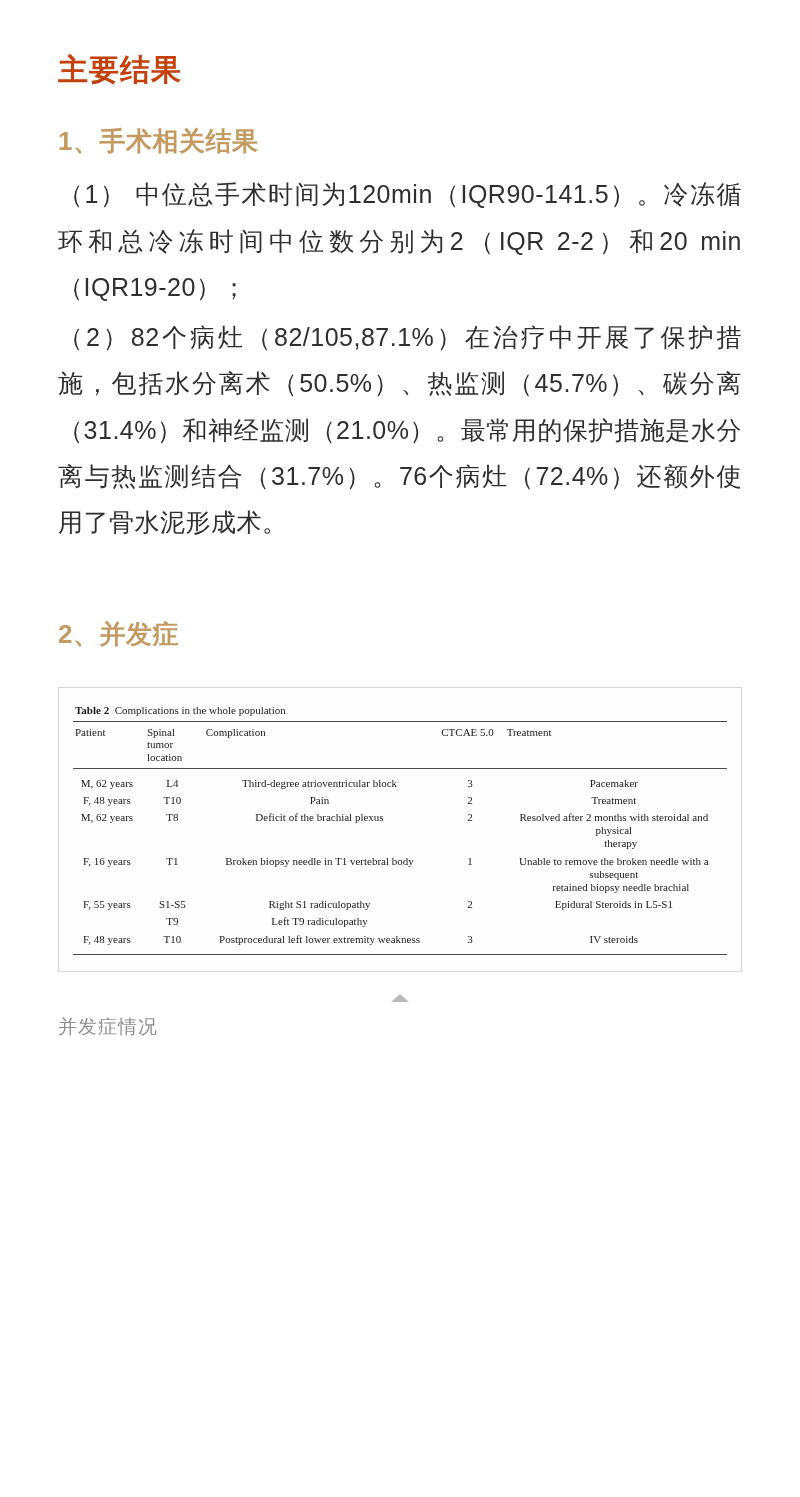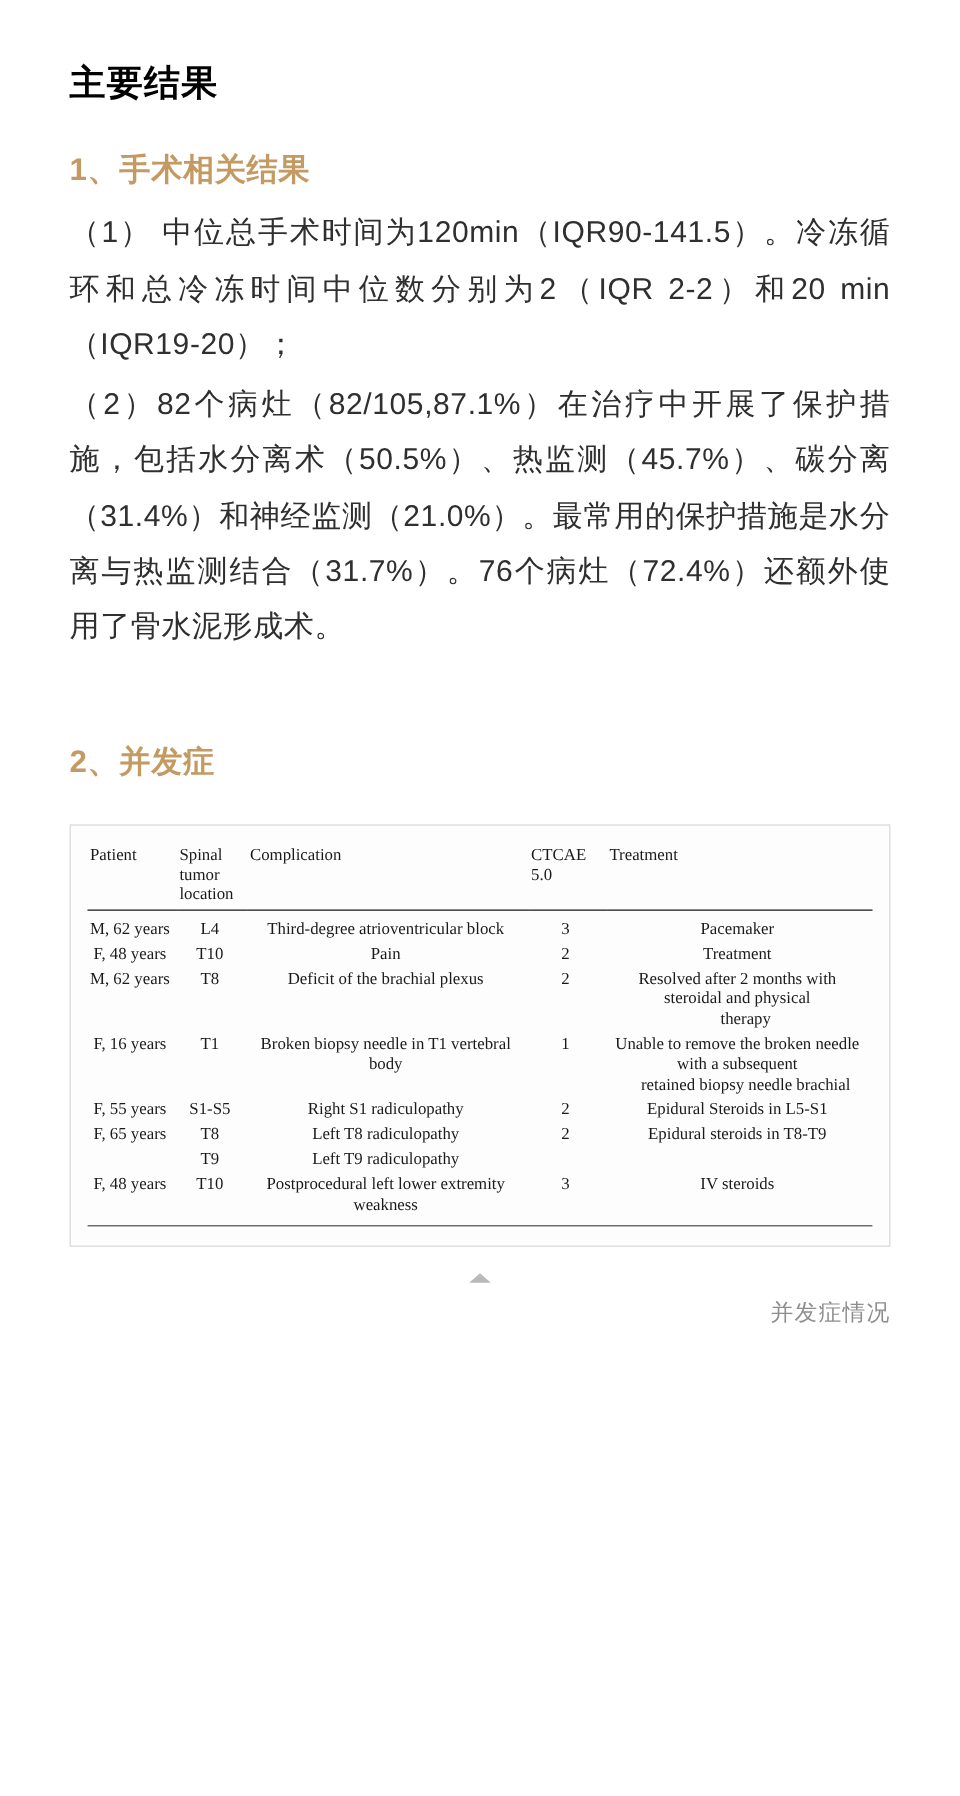--- a/index.html
+++ b/index.html
@@ -16,21 +16,21 @@
   .page {
     width: 800px;
     min-height: 1497px;
     box-sizing: border-box;
     padding: 40px 58px 30px 58px;
     position: relative;
   }
   .main-heading {
     font-size: 30px;
     font-weight: bold;
-    color: #000000;
+    color: #c2410c;
     letter-spacing: 1px;
     margin: 10px 0 34px 0;
     line-height: 1.3;
   }
   .section-heading {
     font-size: 26px;
     font-weight: bold;
     color: #c49a63;
     letter-spacing: 0.5px;
     margin: 15px 0 12px 0;
@@ -64,21 +64,21 @@
     font-size: 11px;
     color: #1a1a1a;
     padding: 2px 0 5px 2px;
     border-bottom: 1px solid #4a4a4a;
   }
   .tbl-title b { font-weight: bold; }
   table.comp {
     width: 100%;
     border-collapse: collapse;
     font-family: "Liberation Serif", serif;
-    font-size: 14px;
+    font-size: 11px;
     color: #1a1a1a;
   }
   table.comp th {
     text-align: left;
     font-weight: normal;
     vertical-align: top;
     padding: 4px 6px 4px 2px;
     line-height: 1.15;
   }
   table.comp thead tr {
@@ -106,21 +106,21 @@
   .indent-line { padding-left: 14px; display: block; }
 
   .caption-arrow {
     margin: 22px auto 0 auto;
     width: 0; height: 0;
     border-left: 9px solid transparent;
     border-right: 9px solid transparent;
     border-bottom: 8px solid #b9b9b9;
   }
   .caption {
-    text-align: right;
+    text-align: left;
     font-size: 19px;
     color: #8e8e8e;
     margin-top: 12px;
     letter-spacing: 1px;
   }
 </style>
 </head>
 <body>
 
 <div class="page">
@@ -130,20 +130,24 @@
   <h2 class="section-heading">1、手术相关结果</h2>
   <p class="para para-just">（1） 中位总手术时间为120min（IQR90-141.5）。冷冻循环和总冷冻时间中位数分别为2（IQR 2-2）和20 min（IQR19-20）；</p>
   <p class="para para-just">（2）82个病灶（82/105,87.1%）在治疗中开展了保护措施，包括水分离术（50.5%）、热监测（45.7%）、碳分离（31.4%）和神经监测（21.0%）。最常用的保护措施是水分离与热监测结合（31.7%）。76个病灶（72.4%）还额外使用了骨水泥形成术。</p>
 
   <div class="spacer-lg"></div>
 
   <h2 class="section-heading">2、并发症</h2>
 
   <div class="figure-wrap">
     <div class="table-card">
+      <div class="tbl-title">
+        <b>Table 2</b>
+        &nbsp;<span>Complications in the whole population</span>
+      </div>
 
       <table class="comp">
         <thead>
           <tr>
             <th class="col-pat">Patient</th>
             <th class="col-loc">Spinal<br>tumor<br>location</th>
             <th class="col-comp">Complication</th>
             <th class="col-ctcae">CTCAE 5.0</th>
             <th class="col-treat">Treatment</th>
           </tr>
@@ -178,27 +182,20 @@
             <td class="wrapcell"><span>Unable to remove the broken needle with a subsequent</span><span class="indent-line">retained biopsy needle brachial</span></td>
           </tr>
           <tr>
             <td>F, 55 years</td>
             <td>S1-S5</td>
             <td class="wrapcell">Right S1 radiculopathy</td>
             <td>2</td>
             <td class="wrapcell">Epidural Steroids in L5-S1</td>
           </tr>
           <tr>
-            <td>F, 65 years</td>
-            <td>T8</td>
-            <td class="wrapcell">Left T8 radiculopathy</td>
-            <td>2</td>
-            <td class="wrapcell">Epidural steroids in T8-T9</td>
-          </tr>
-          <tr>
             <td></td>
             <td>T9</td>
             <td class="wrapcell">Left T9 radiculopathy</td>
             <td></td>
             <td class="wrapcell"></td>
           </tr>
           <tr class="lastrow">
             <td>F, 48 years</td>
             <td>T10</td>
             <td class="wrapcell">Postprocedural left lower extremity weakness</td>

